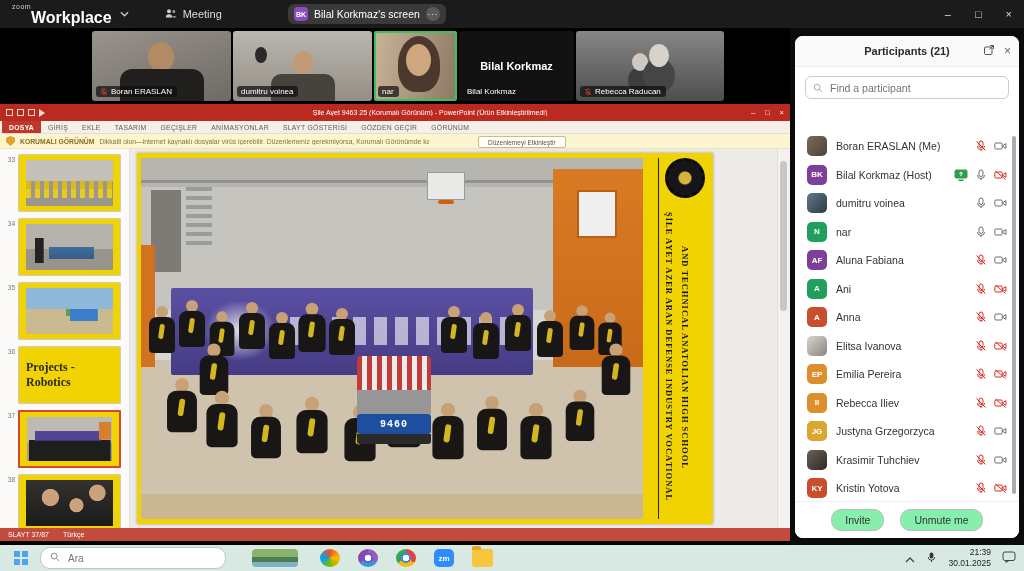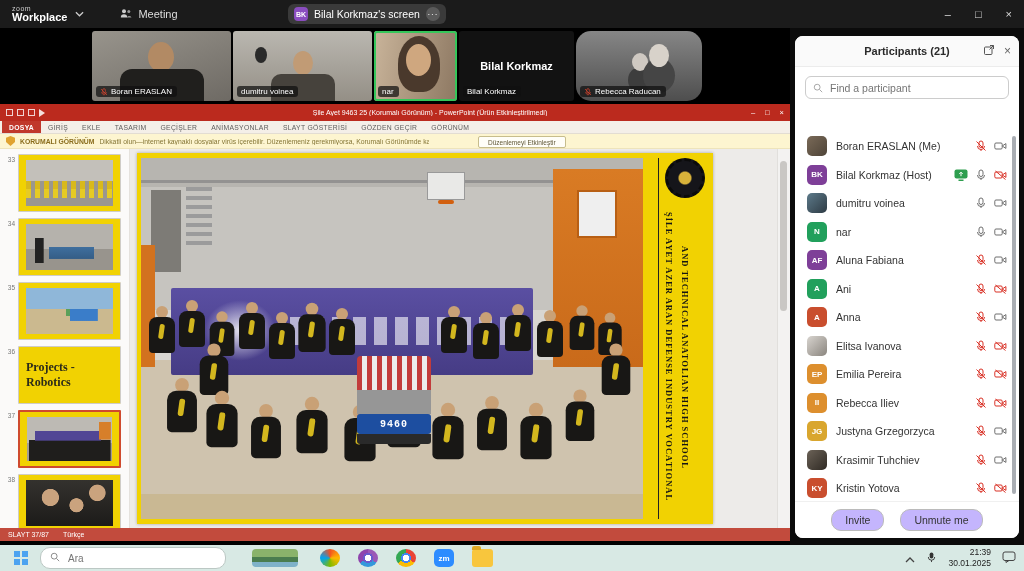--- a/index.html
+++ b/index.html
@@ -3,21 +3,21 @@
 <meta charset="utf-8">
 <style>
   html,body{margin:0;padding:0;background:#000;}
   #app{position:relative;width:1024px;height:571px;background:#000;overflow:hidden;
        font-family:"Liberation Sans",sans-serif;-webkit-font-smoothing:antialiased;}
   
   .titlebar{position:absolute;left:0;top:0;width:1024px;height:28px;background:#1b1b1b;
             display:flex;align-items:center;color:#e8e8e8;}
   .brand{margin-left:12px;line-height:1;}
   .brand .b1{font-size:7px;color:#cfcfcf;letter-spacing:.5px;}
-  .brand .b2{font-size:11px;font-weight:bold;color:#fff;}
+  .brand .b2{font-size:16px;font-weight:bold;color:#fff;margin-left:19px;}
   .brand-chev{margin-left:8px;display:flex;align-items:center;}
   .meeting-tab{margin-left:36px;display:flex;align-items:center;gap:6px;font-size:11px;color:#ddd;}
   .screen-pill{position:absolute;left:288px;top:4px;height:20px;background:#3a3a3a;border-radius:6px;
                display:flex;align-items:center;padding:0 6px;gap:6px;}
   .bk-badge{width:14px;height:14px;background:#8a4dbf;border-radius:4px;color:#fff;font-size:7px;
             font-weight:bold;display:flex;align-items:center;justify-content:center;}
   .pill-label{font-size:10.5px;color:#fff;}
   .pill-more{width:14px;height:14px;border-radius:50%;background:#5a5a5a;color:#fff;font-size:8px;
              display:flex;align-items:center;justify-content:center;letter-spacing:1px;}
   .win-controls{position:absolute;right:12px;top:0;height:28px;display:flex;gap:24px;align-items:center;
@@ -31,21 +31,21 @@
   .vk-boran::before{content:"";position:absolute;left:56px;top:11px;width:26px;height:30px;border-radius:50%;background:#b28a64;}
   .vk-boran::after{content:"";position:absolute;left:28px;top:38px;width:84px;height:32px;border-radius:12px 12px 0 0;background:#201f1d;}
   .vk-dumitru{width:139px;background:linear-gradient(#bab7b0,#948f86);}
   .vk-dumitru::before{content:"";position:absolute;left:60px;top:20px;width:20px;height:24px;border-radius:50%;background:#c19b75;box-shadow:-42px -8px 0 -4px #2a2a2a;}
   .vk-dumitru::after{content:"";position:absolute;left:38px;top:43px;width:64px;height:27px;border-radius:10px 10px 0 0;background:#46423c;}
   .vk-nar{width:83px;background:linear-gradient(100deg,#c9b49a,#8d7862);}
   .vk-nar::before{content:"";position:absolute;left:24px;top:5px;width:42px;height:56px;border-radius:50% 50% 40% 40%;background:#4a392c;}
   .vk-nar::after{content:"";position:absolute;left:32px;top:13px;width:25px;height:32px;border-radius:50%;background:#cfa77f;}
   .act-yes{box-shadow:inset 0 0 0 2px #35c65a;}
   .vk-novideo{width:115px;background:#121212;}
-  .vk-rebecca{width:126px;background:linear-gradient(#868686,#4e4e4e);border-radius:15px;}
+  .vk-rebecca{width:148px;background:linear-gradient(#868686,#4e4e4e);}
   .vk-rebecca::before{content:"";position:absolute;left:56px;top:22px;width:16px;height:18px;border-radius:50%;background:#cfc9c2;box-shadow:0 18px 0 4px #3d3d3d;}
   .vk-rebecca::after{content:"";position:absolute;left:73px;top:13px;width:20px;height:23px;border-radius:50%;background:#d8d2ca;box-shadow:0 20px 0 6px #454545;}
   .vcenter{position:absolute;inset:0;display:flex;align-items:center;justify-content:center;
            font-size:11px;font-weight:bold;color:#fff;}
   .vlabel{position:absolute;left:4px;bottom:4px;background:rgba(15,15,15,.72);border-radius:3px;
           padding:1px 5px 1px 4px;display:flex;align-items:center;gap:3px;font-size:8px;color:#fff;
           max-width:90%;white-space:nowrap;z-index:3;}
   .label-mic{display:flex;color:#e0452f;}
   
   .share{position:absolute;left:0;top:104px;width:790px;height:437px;background:#fff;}
@@ -173,21 +173,21 @@
   .av-photo-krasimir{background:linear-gradient(135deg,#6b6257,#2f2a24);}
   .pname{font-size:10.5px;color:#333;flex:1;white-space:nowrap;overflow:hidden;}
   .picons{display:flex;gap:7px;align-items:center;}
   .picons svg{display:block;}
   .slash{display:none;}
   .m-muted{color:#d93025;}.m-on{color:#6e6e6e;}
   .c-on{color:#6e6e6e;}.c-off{color:#d93025;}
   .m-muted .slash,.c-off .slash{display:inline;}
   .pfoot{position:absolute;bottom:0;left:0;right:0;height:36px;display:flex;align-items:center;
          justify-content:center;gap:16px;border-top:1px solid #f0f0f0;background:#fff;}
-  .pbtn{height:20px;padding:0 13px;border:1px solid #bbb;border-radius:10px;background:#c4b5fd;
+  .pbtn{height:20px;padding:0 13px;border:1px solid #bbb;border-radius:10px;background:#86efac;
         font-size:10.5px;color:#333;display:flex;align-items:center;}
   .pscroll{position:absolute;right:3px;top:100px;width:4px;height:358px;background:#a9adb3;border-radius:2px;}
   
   .taskbar{position:absolute;left:0;top:545px;width:1024px;height:26px;background:#d8e9e4;
            display:flex;align-items:center;}
   .tstart{margin-left:14px;width:14px;height:14px;flex:none;
      background:linear-gradient(to right,rgba(0,0,0,0) 0 6px,#d8e9e4 6px 8px,rgba(0,0,0,0) 8px),
                 linear-gradient(to bottom,rgba(0,0,0,0) 0 6px,#d8e9e4 6px 8px,rgba(0,0,0,0) 8px),#4da3f0;}
   .tsearch{margin-left:12px;width:166px;height:20px;background:#fff;border:1px solid #bcc8c4;
            border-radius:10px;display:flex;padding:0 9px;gap:6px;flex:none;}

